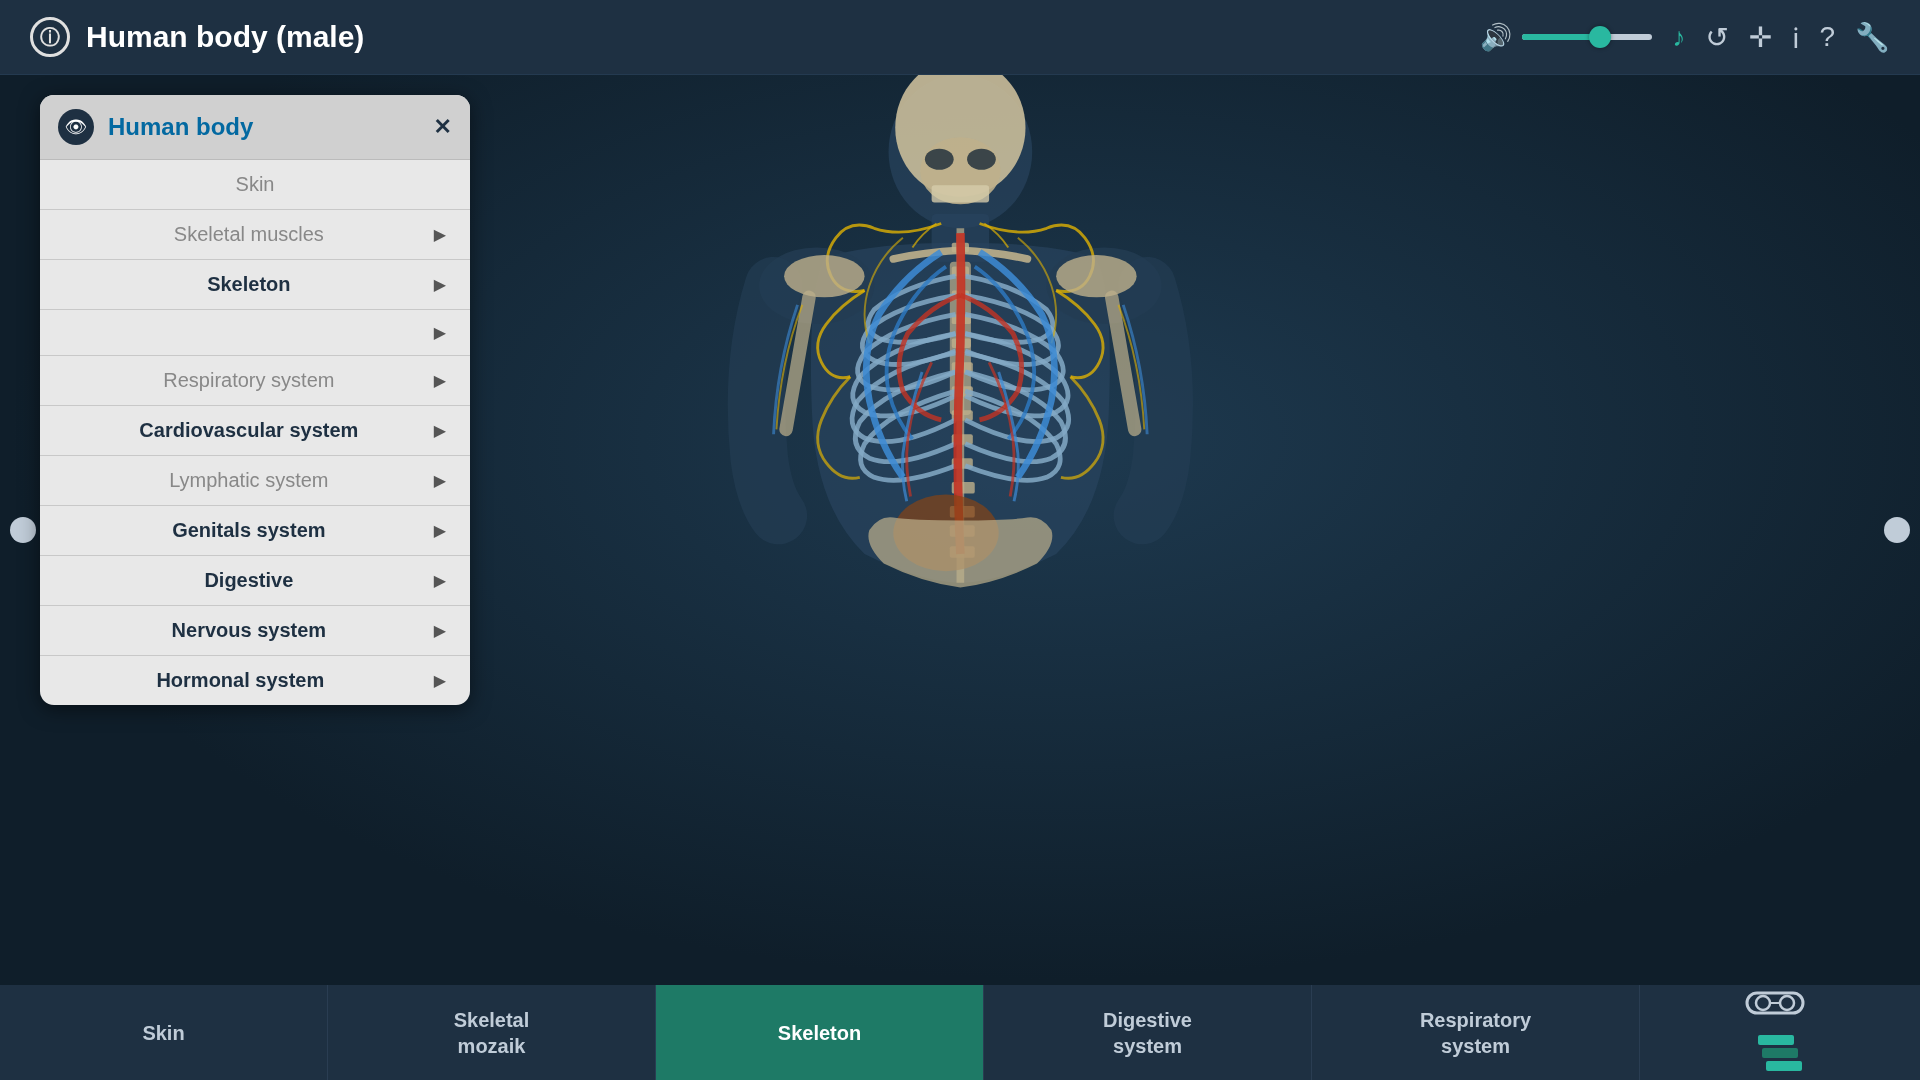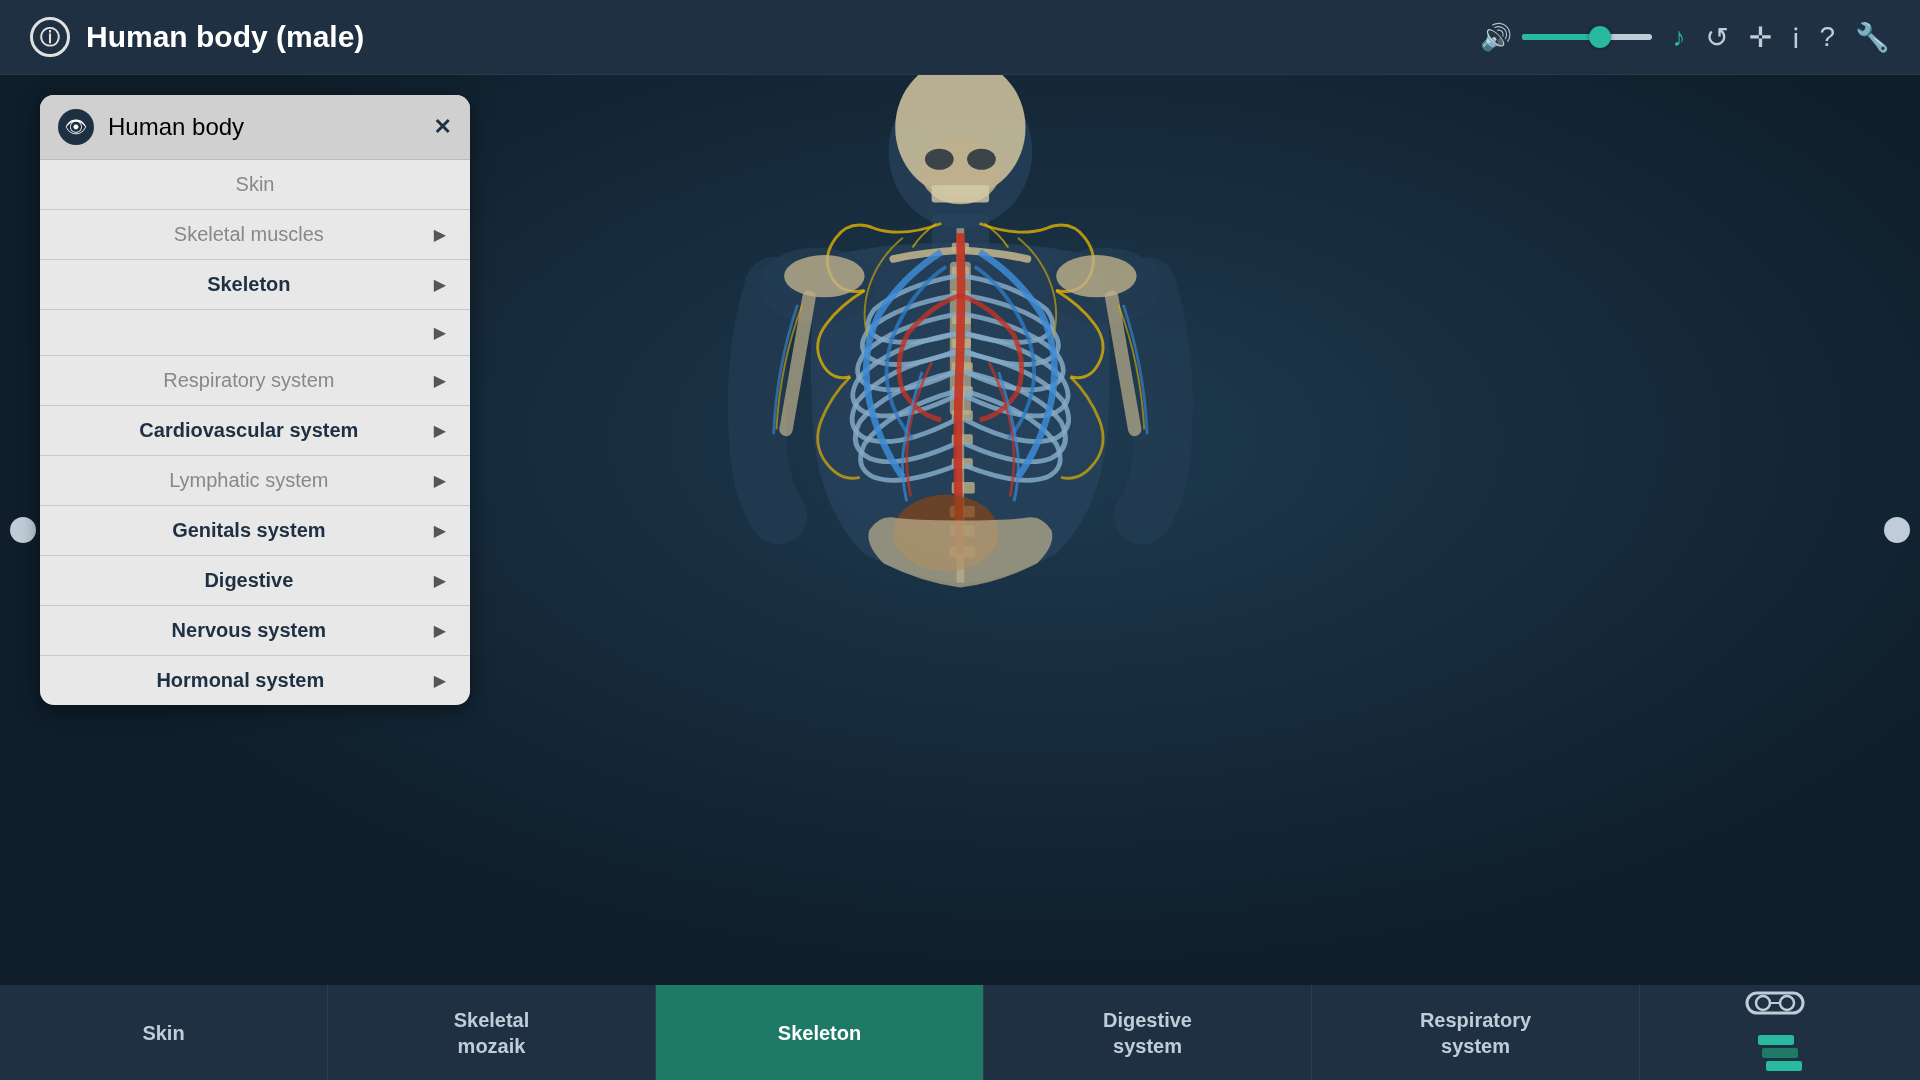--- a/index.html
+++ b/index.html
@@ -163,22 +163,22 @@
       background: #1e3042;
       display: flex;
       align-items: center;
       justify-content: center;
       color: white;
       font-size: 18px;
     }
     #panel-title {
       flex: 1;
       font-size: 24px;
-      font-weight: normal;
-      color: #000000;
+      font-weight: bold;
+      color: #0369a1;
     }
     .panel-close {
       font-size: 22px;
       color: #1e3042;
       cursor: pointer;
       font-weight: bold;
     }
 
     .menu-item {
       display: flex;

